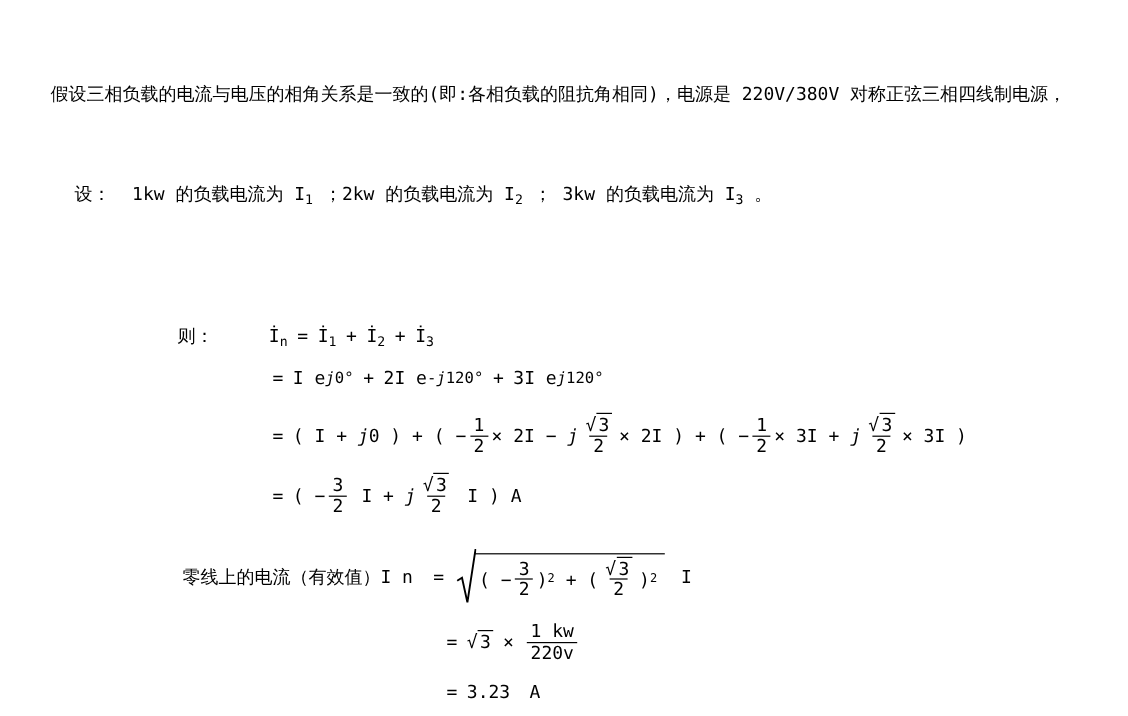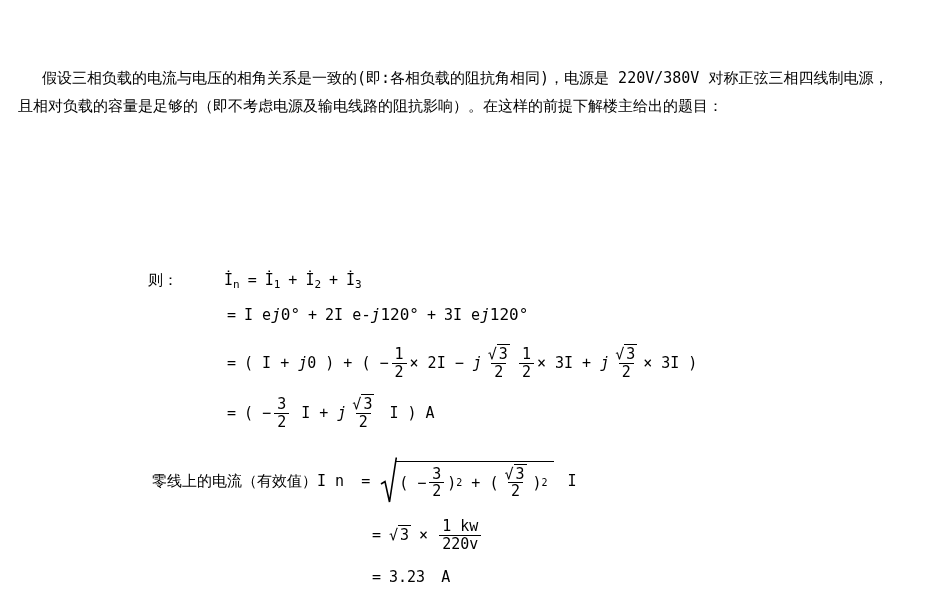--- a/index.html
+++ b/index.html
@@ -6,42 +6,42 @@
   .page{
     position:relative;width:940px;height:597px;background:#ffffff;color:#000000;
     font-family:"DejaVu Sans Mono","DejaVu Sans",monospace;
     font-size:15px;overflow:hidden;margin-top:37px;
   }
   .t{position:absolute;white-space:pre;line-height:22px;}
   .math{display:flex;align-items:center;white-space:pre;}
   .math > .op{margin:0 8px;}
   .math > .op:first-child{margin-left:0;}
   sub{font-size:11px;vertical-align:-3px;line-height:1;}
-  sup.exp{font-size:16px;vertical-align:6px;line-height:1;}
+  sup.exp{font-size:13px;vertical-align:6px;line-height:1;}
   sup.s2{font-size:10px;vertical-align:8px;line-height:1;}
   .it{font-style:italic;}
   .frac{display:inline-flex;flex-direction:column;align-items:center;line-height:1.1;margin:0 3px;}
   .frac .num{padding:0 3px;display:inline-block;}
   .frac .den{padding:0 3px;border-top:1px solid #000;display:inline-block;}
   .sq{display:inline-block;white-space:pre;}
   .srad{border-top:1px solid #000;padding:0 2px;}
   .bigsqrt{display:inline-flex;align-items:center;margin:0 2px;}
   .rsign{flex:0 0 auto;margin-right:-2px;}
   .rad{border-top:1.6px solid #000;display:inline-flex;align-items:center;padding:4px 6px 2px 4px;}
   .spacer{display:inline-block;width:46px;}
   .gap10{margin-left:12px;}
 </style>
 </head>
 <body>
 
 <div class="page">
 
   <p class="t" style="left:42px;top:30px;margin:0">假设三相负载的电流与电压的相角关系是一致的(即:各相负载的阻抗角相同)，电源是 220V/380V 对称正弦三相四线制电源，</p>
-  <p class="t" style="left:18px;top:58px;margin:0">且相对负载的容量是足够的（即不考虑电源及输电线路的阻抗影响）。在这样的前提下解楼主给出的题目：</p>
 
+  <div class="t" style="left:62px;top:114px"><span>设：  1kw 的负载电流为 I</span><sub>1</sub><span> ；2kw 的负载电流为 I</span><sub>2</sub><span> ； 3kw 的负载电流为 I</span><sub>3</sub><span> 。</span></div>
 
 
   <div class="t math" style="left:148px;top:232px">
     <span>则：</span>
     <span class="spacer"></span>
     <span><span>İ</span><sub>n</sub></span>
     <span class="op">=</span>
     <span><span>İ</span><sub>1</sub></span>
     <span class="op">+</span>
     <span><span>İ</span><sub>2</sub></span>
@@ -57,20 +57,21 @@
     <span class="op">+</span>
     <span>3I e</span><sup class="exp"><span class="it">j</span><span>120°</span></sup>
   </div>
 
   <div class="t math" style="left:227px;top:303px;height:46px">
     <span class="op">=</span>
     <span>( I + </span><span class="it">j</span><span>0 ) + ( −</span>
     <span class="frac"><span class="num">1</span><span class="den">2</span></span>
     <span>× 2I − </span><span class="it">j</span>
     <span class="frac"><span class="num"><span>√</span><span class="srad">3</span></span><span class="den">2</span></span>
+    <span>× 2I ) + ( −</span>
     <span class="frac"><span class="num">1</span><span class="den">2</span></span>
     <span>× 3I + </span><span class="it">j</span>
     <span class="frac"><span class="num"><span>√</span><span class="srad">3</span></span><span class="den">2</span></span>
     <span>× 3I )</span>
   </div>
 
   <div class="t math" style="left:227px;top:353px;height:46px">
     <span class="op">=</span>
     <span>( −</span>
     <span class="frac"><span class="num">3</span><span class="den">2</span></span>

